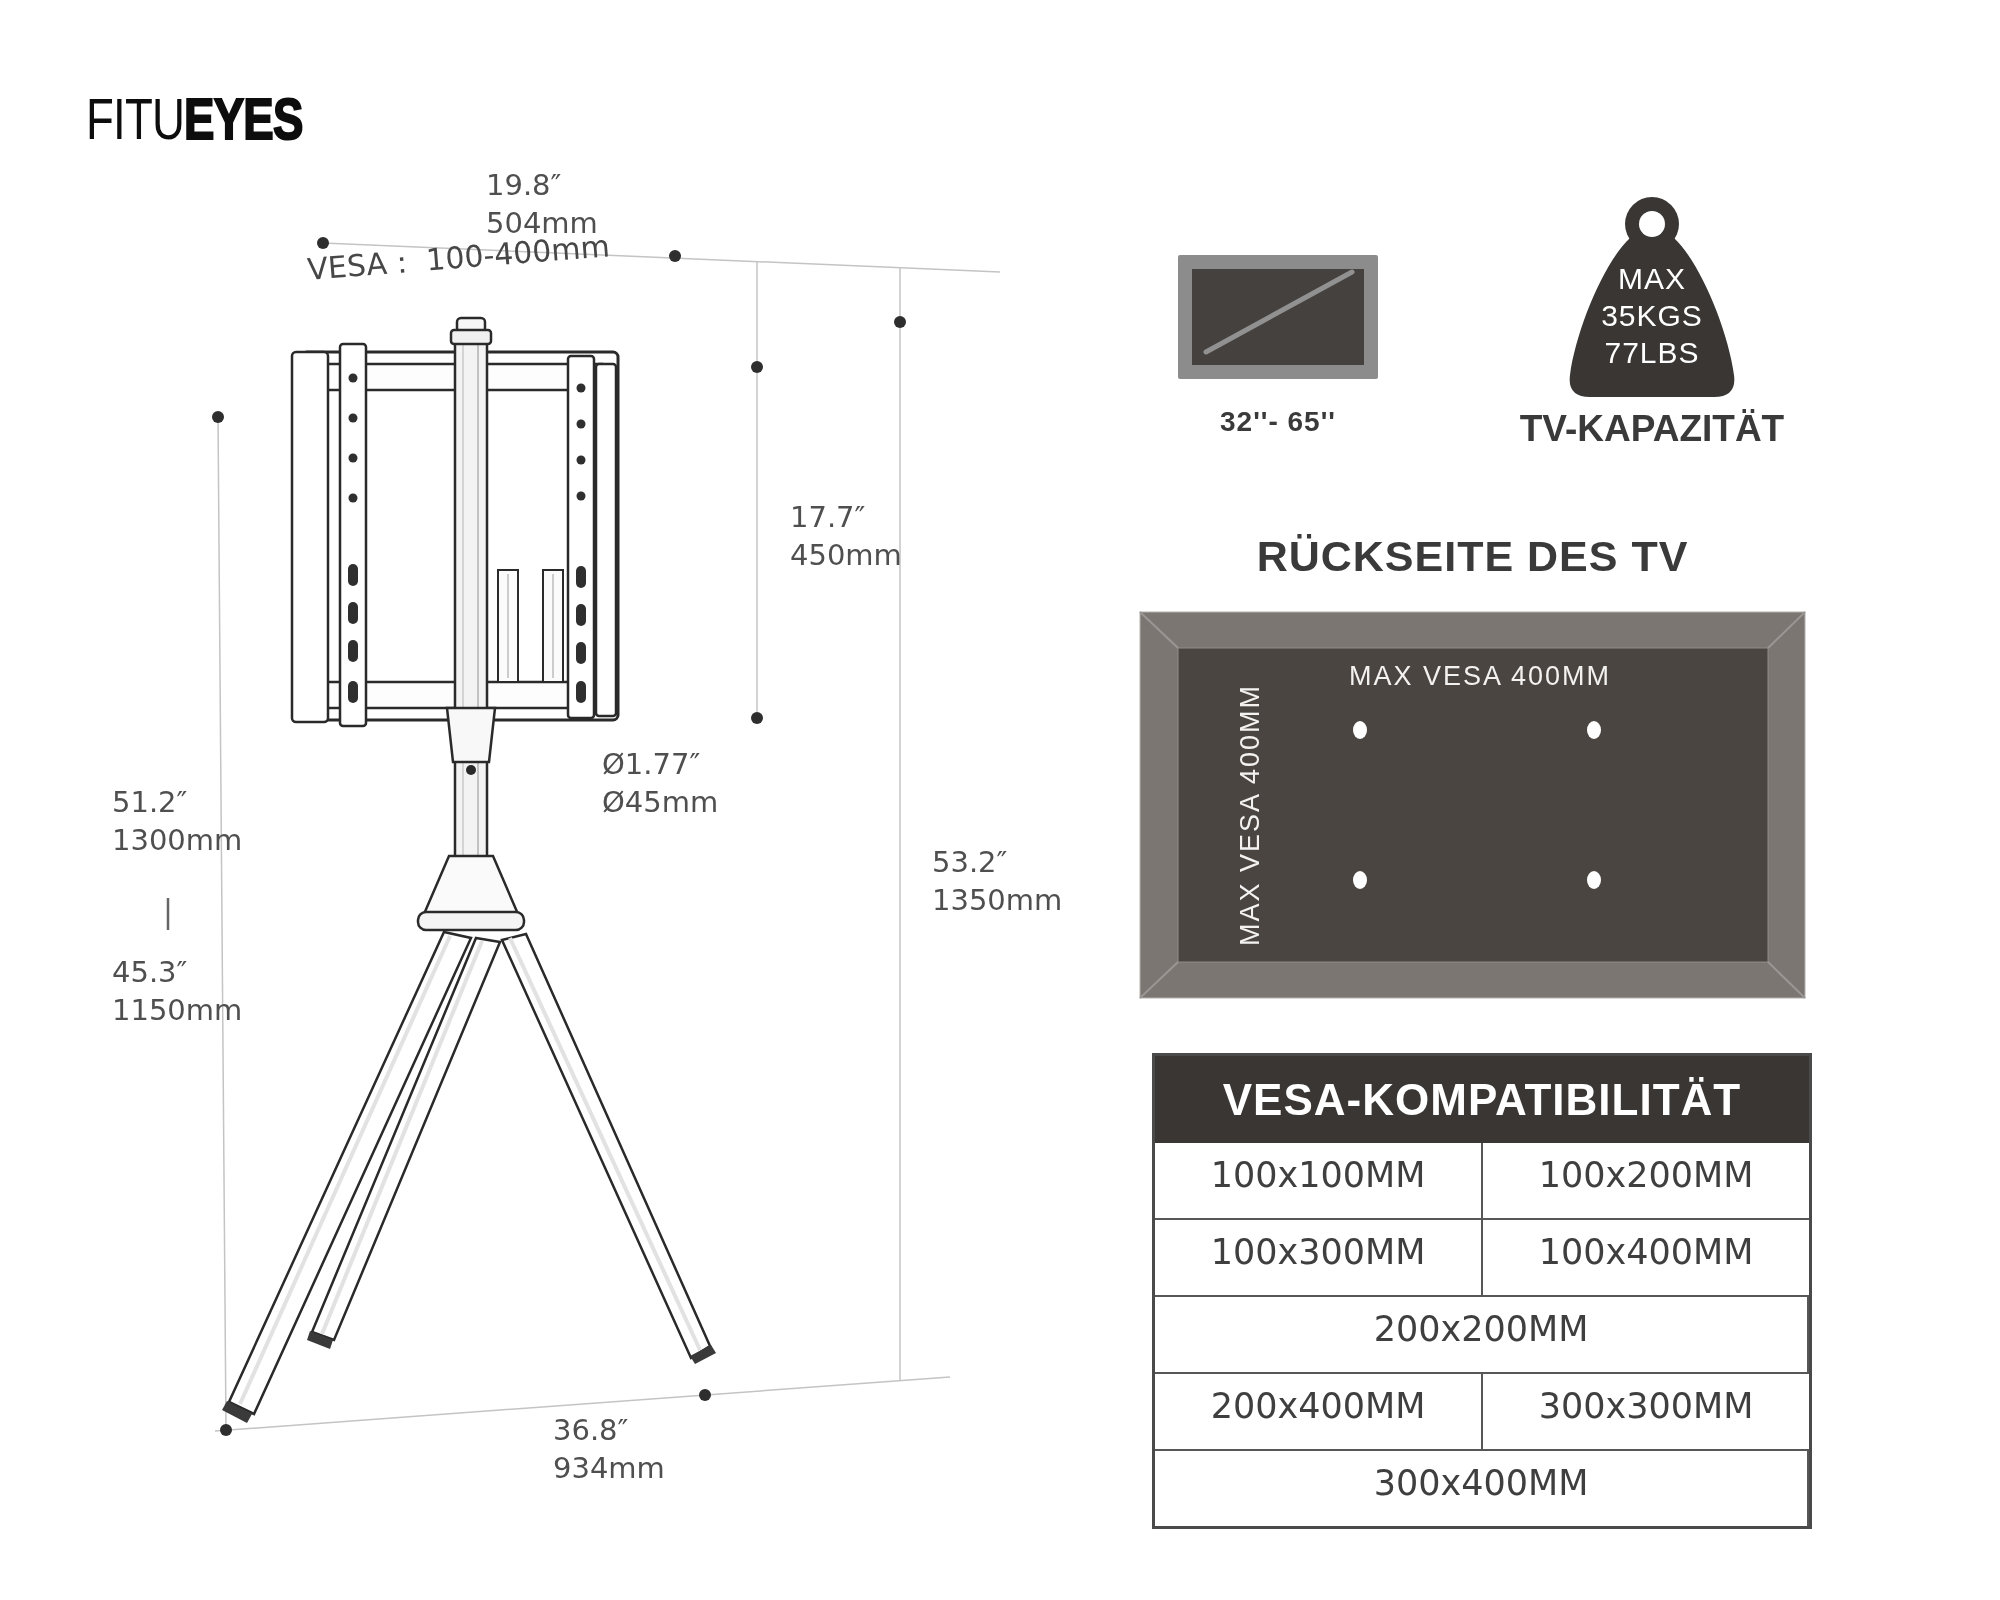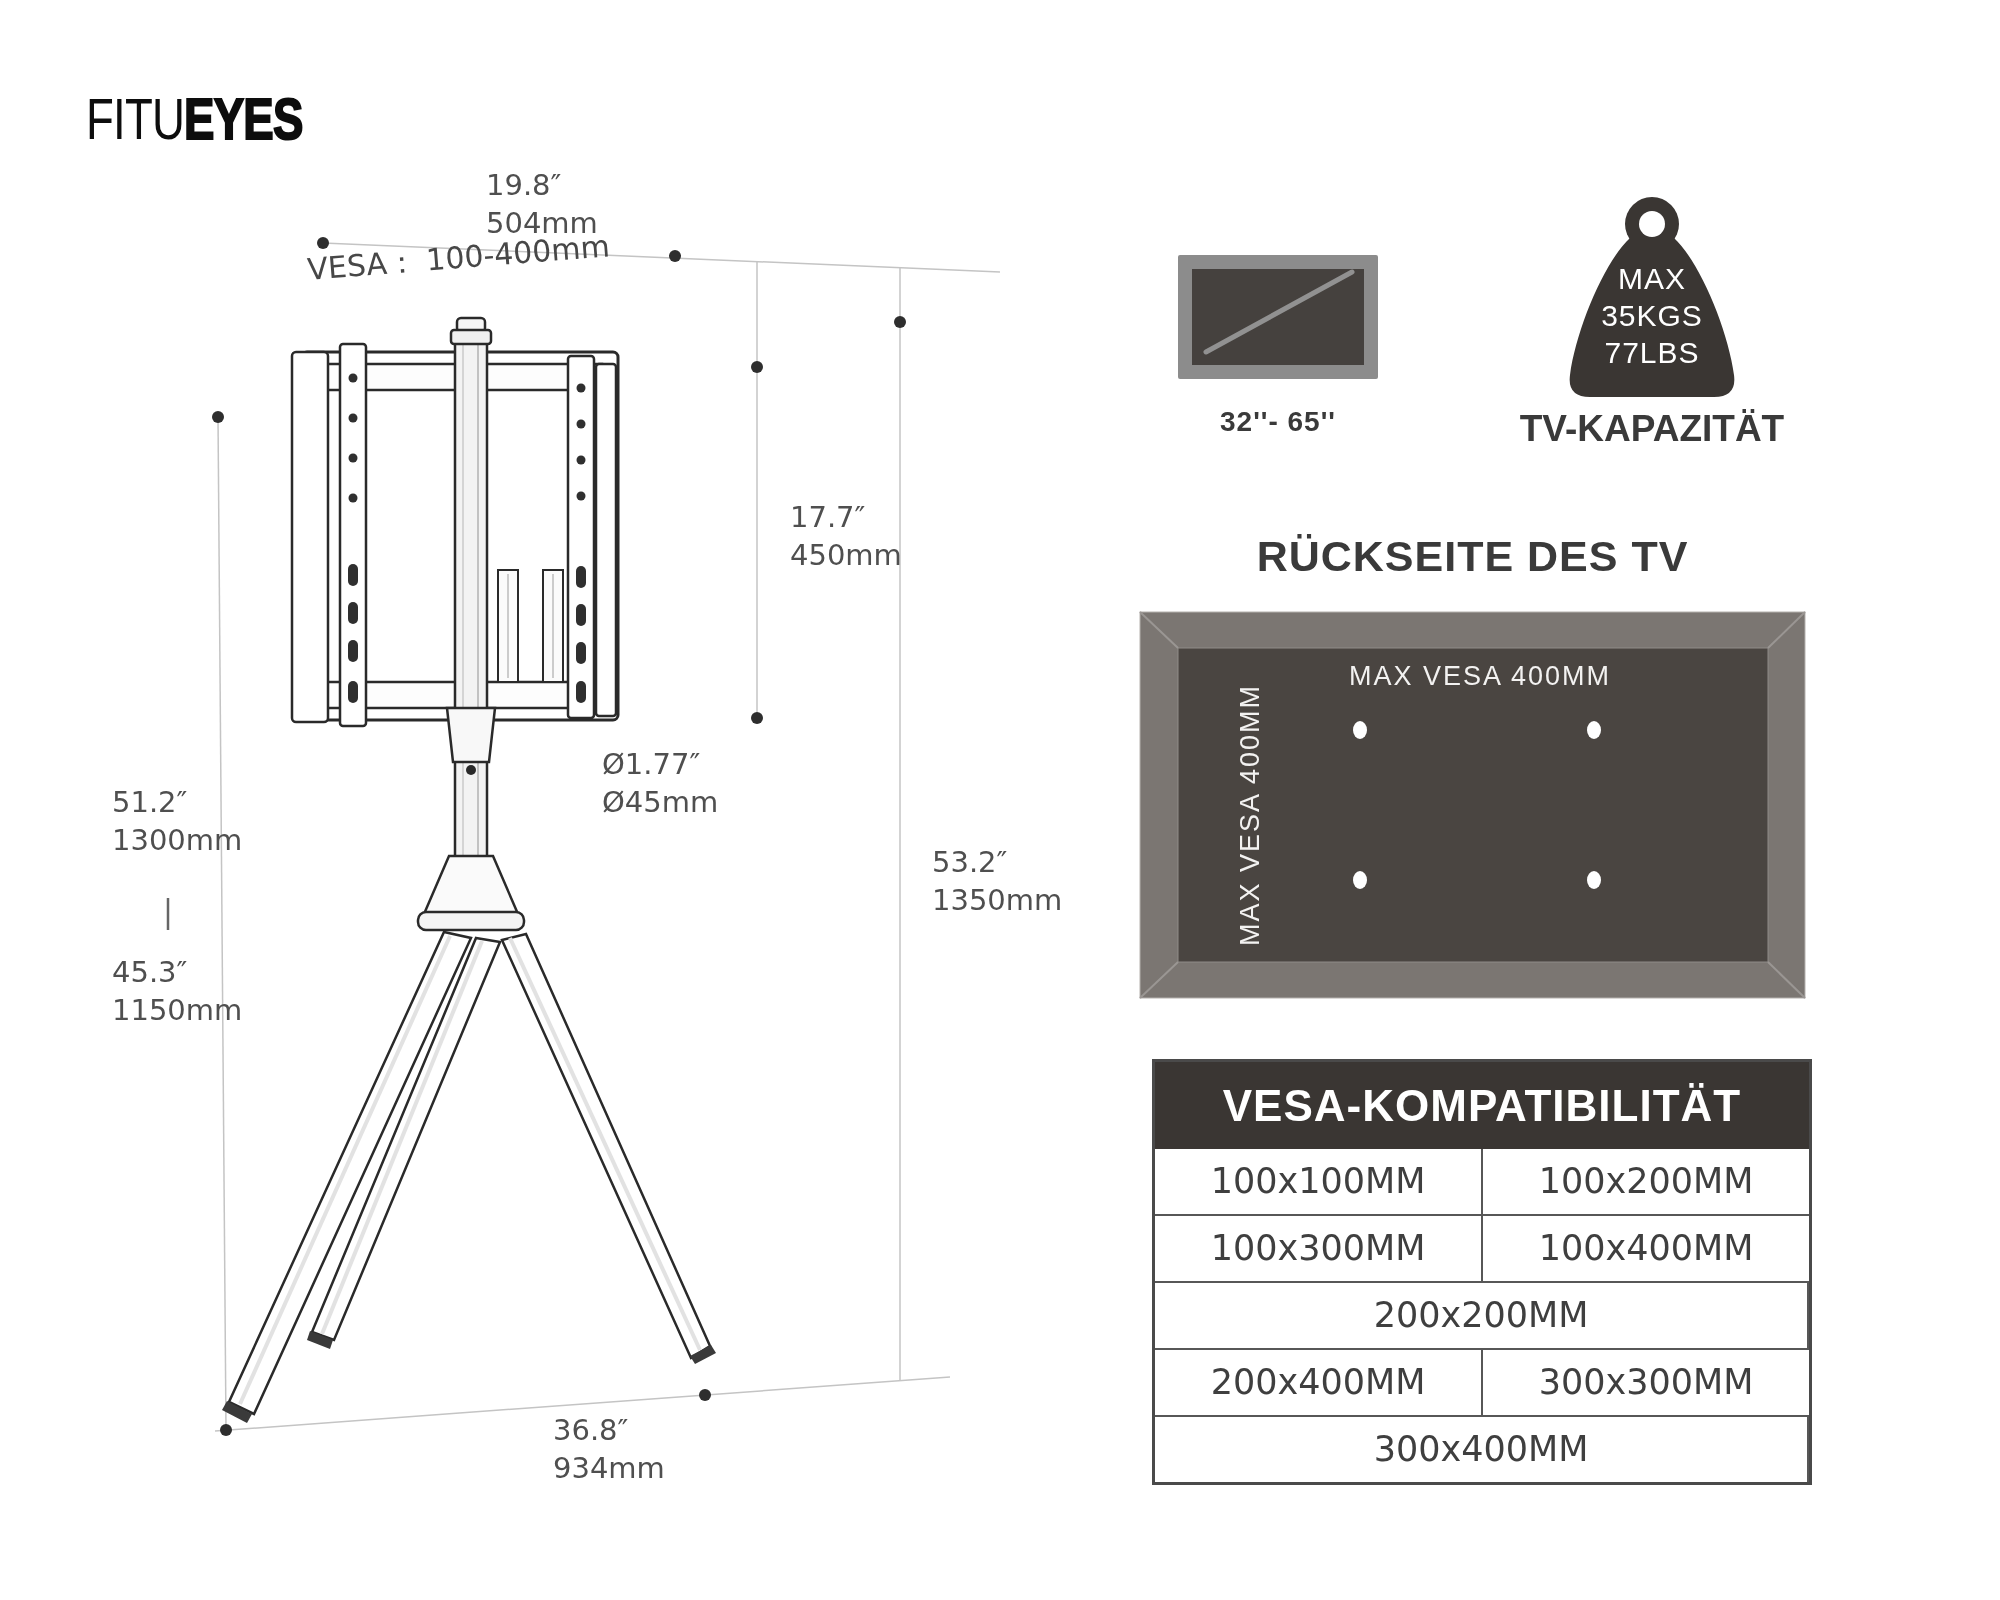--- a/index.html
+++ b/index.html
@@ -29,24 +29,24 @@
   .panel-title{left:1140px;width:665px;top:532px;font-size:43px;letter-spacing:1px;}
 
   .vesa-h{position:absolute;left:1330px;width:300px;top:661px;text-align:center;color:#f3f2f1;
           font-family:"Liberation Sans",sans-serif;font-size:27px;letter-spacing:2px;white-space:nowrap;}
   .vesa-v{position:absolute;left:1100px;top:800px;width:300px;height:30px;text-align:center;
           color:#f3f2f1;font-family:"Liberation Sans",sans-serif;font-size:27px;letter-spacing:2px;
           transform:rotate(-90deg);white-space:nowrap;}
 
   
   .vtable{position:absolute;left:1152px;top:1053px;width:660px;border:3px solid #4a4a4a;
-          box-sizing:border-box;background:#ffffff;margin-top:6px;}
+          box-sizing:border-box;background:#ffffff;}
   .vhead{height:87px;background:#3a3633;color:#ffffff;text-align:center;line-height:87px;
          font-family:"Liberation Sans",sans-serif;font-weight:700;font-size:44px;letter-spacing:1px;}
-  .vrow{display:flex;height:65px;border-top:2px solid #575757;}
+  .vrow{display:flex;height:75px;border-top:2px solid #575757;}
   .vcell{flex:1;text-align:center;line-height:65px;font-size:35px;color:#3f3f3f;}
   .vcell:first-child{border-right:2px solid #575757;}
 </style>
 </head>
 <body>
 
 <div class="page">
 
   <svg width="2000" height="1600" viewBox="0 0 2000 1600">
 

